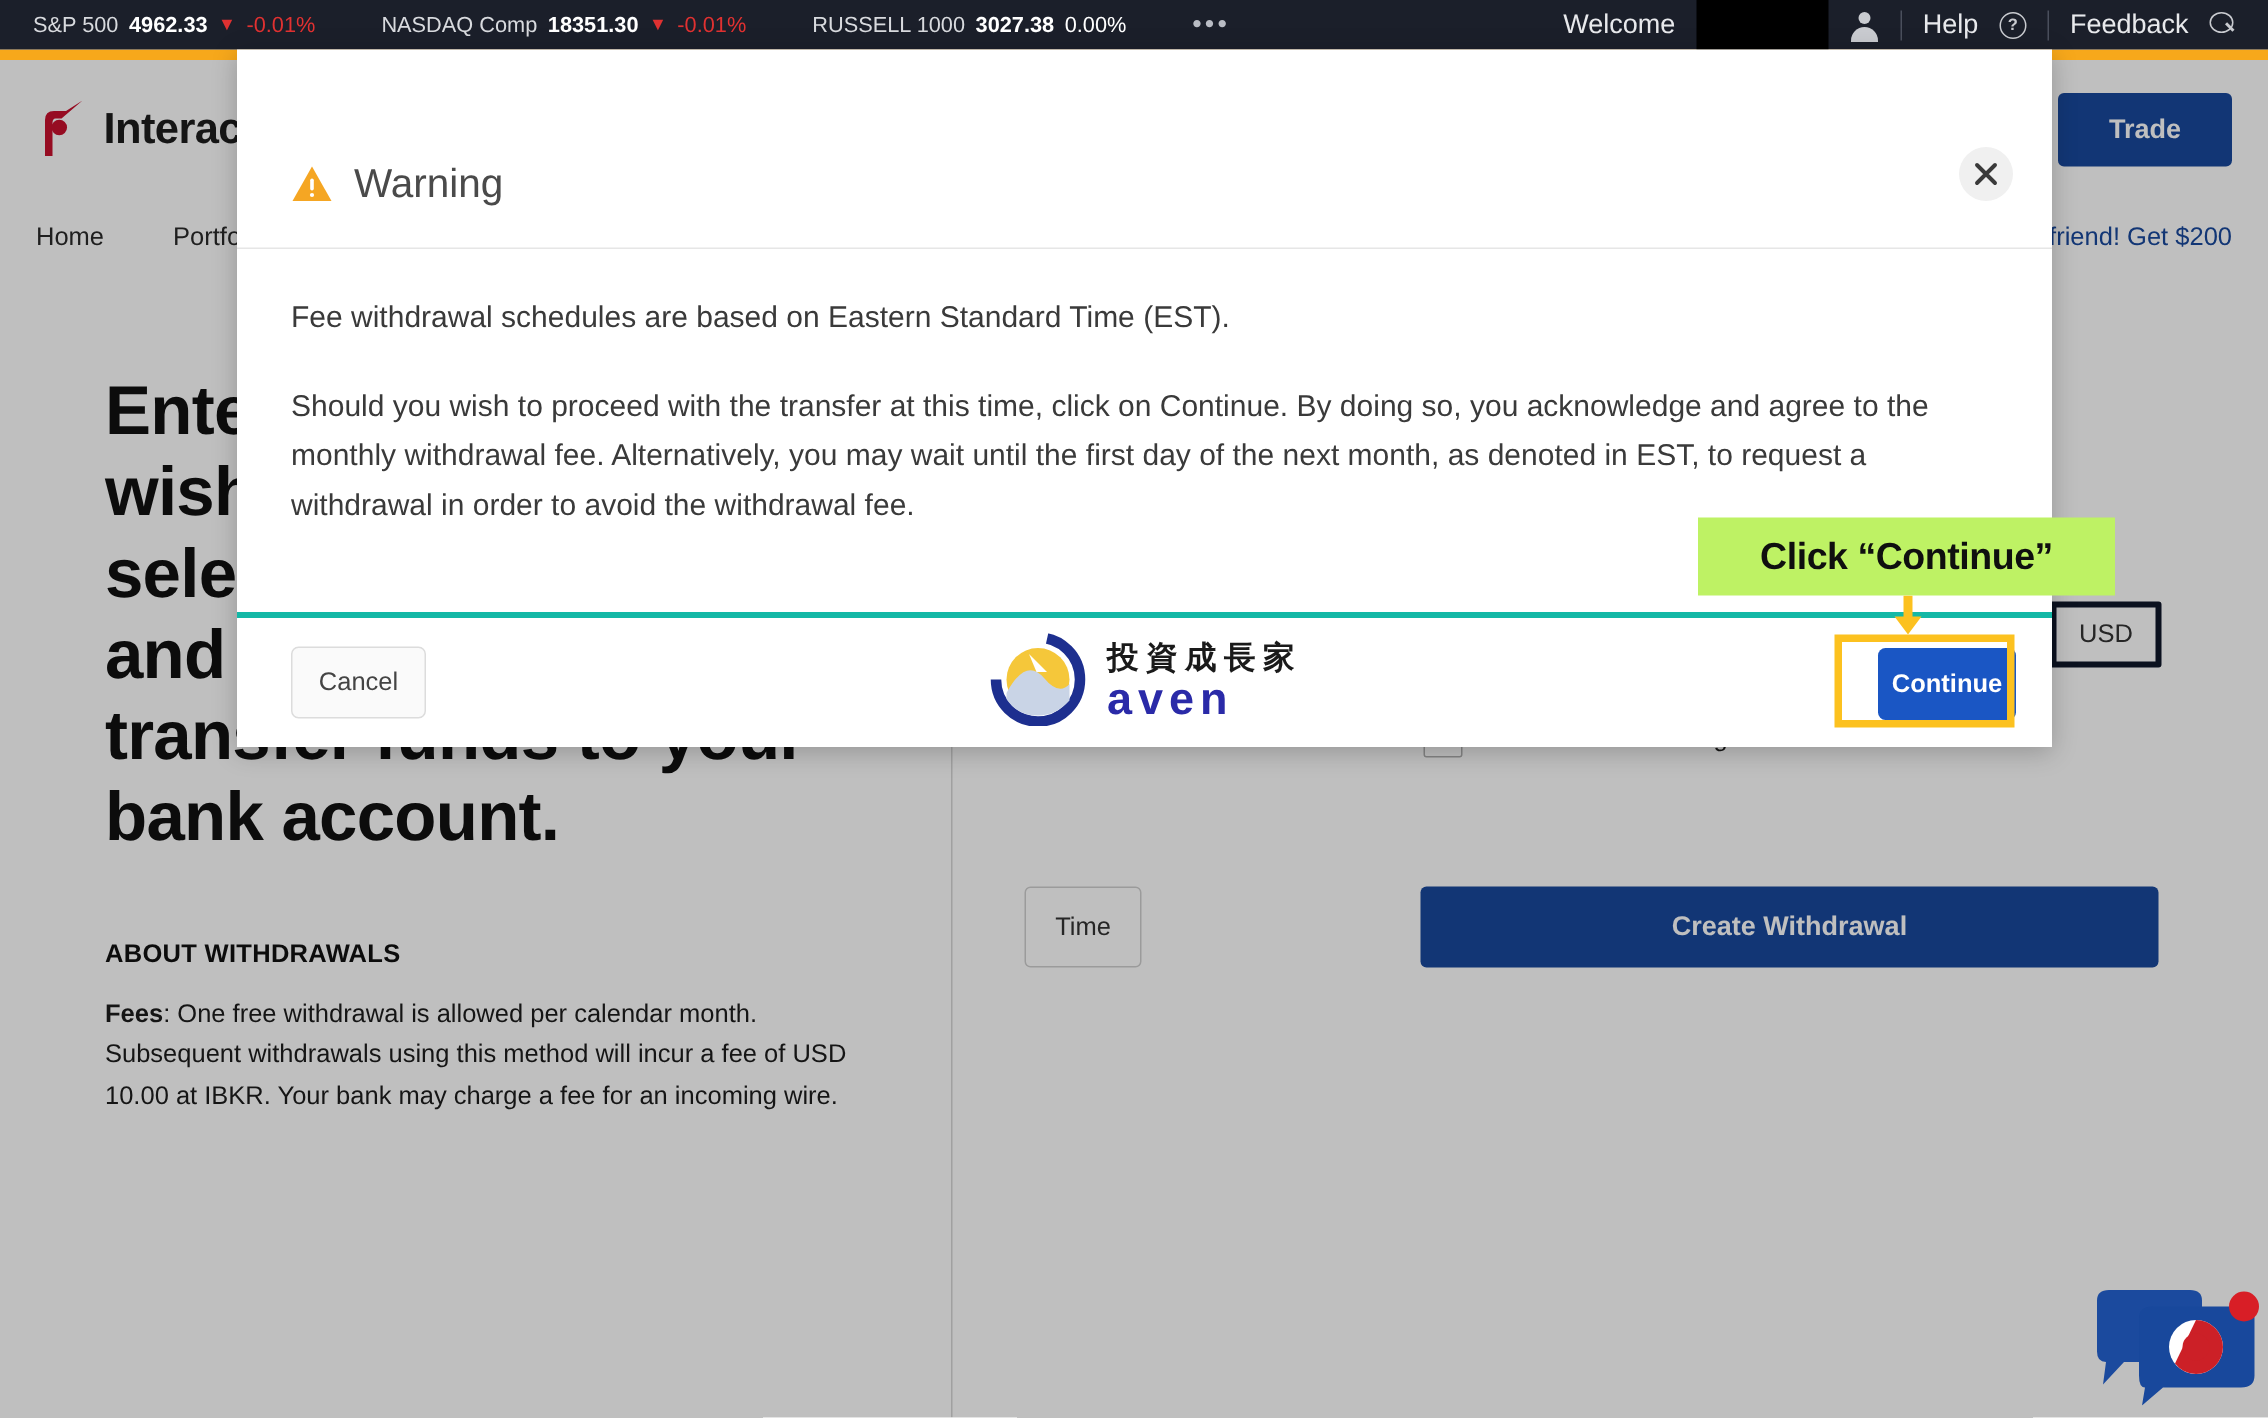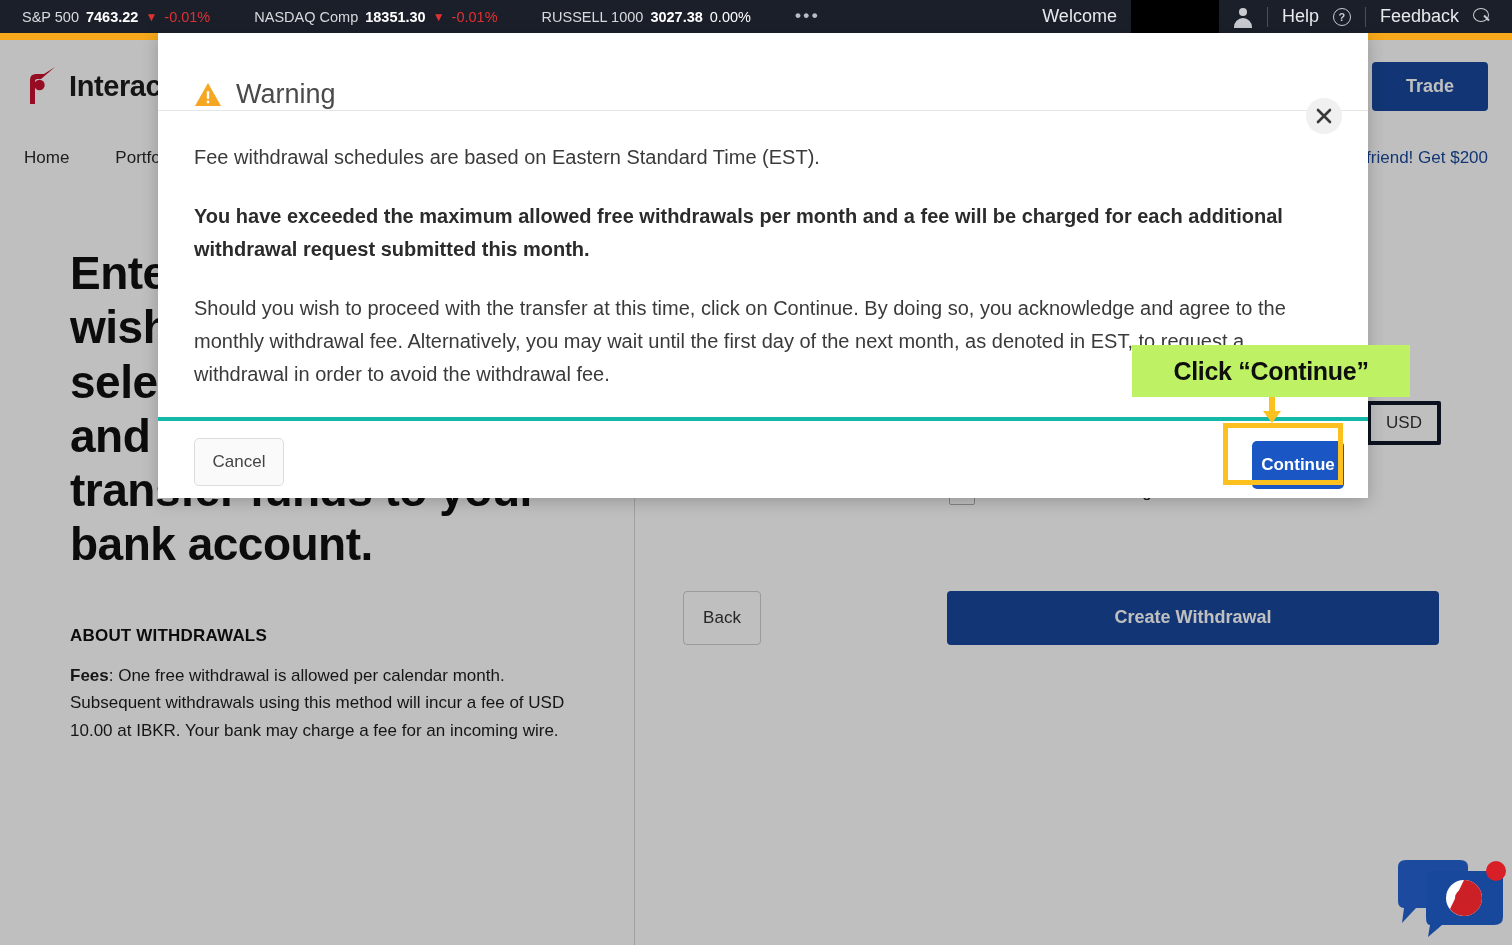--- a/index.html
+++ b/index.html
@@ -237,35 +237,35 @@
           <div class="amount-wrap">
             <input class="amount-input" type="text" value="500" style="">
             <div class="amount-cur">USD</div>
           </div>
         </div>
         <div class="chk-row">
           <div class="chk-box"></div>
           <span class="chk-label">Make this a recurring transaction?</span>
         </div>
         <div class="btn-row">
-          <button class="back-btn">Back</button>
+          <button class="back-btn">Time</button>
           <button class="create-btn">Create Withdrawal</button>
         </div>
       </div>
     </div>
   </div>
 
   <div class="dim-overlay"></div>
 
   <div class="ticker-accent"></div>
   <div class="ticker-bar">
     <div style="display:flex;align-items:center;gap:44px;padding-left:22px;">
       <div class="tkr">
         <span class="tkr-name">S&amp;P 500</span>
-        <span class="tkr-val">7463.22</span>
+        <span class="tkr-val">4962.33</span>
         <span class="tkr-arrow">▼</span>
         <span class="tkr-chg down">-0.01%</span>
       </div>
       <div class="tkr">
         <span class="tkr-name">NASDAQ Comp</span>
         <span class="tkr-val">18351.30</span>
         <span class="tkr-arrow">▼</span>
         <span class="tkr-chg down">-0.01%</span>
       </div>
       <div class="tkr">
@@ -299,25 +299,39 @@
       </span>
       <span class="modal-title">Warning</span>
       <button class="modal-close">
         <svg width="16" height="16" viewBox="0 0 16 16">
           <path d="M2 2 L14 14 M14 2 L2 14" stroke="#3a3a3a" stroke-width="2.6" stroke-linecap="round"></path>
         </svg>
       </button>
     </div>
     <div class="modal-body">
       <p class="mb-p">Fee withdrawal schedules are based on Eastern Standard Time (EST).</p>
-      <p class="mb-p bold">You have exceeded the maximum allowed free withdrawals per month and a fee will be charged for each additional withdrawal request submitted this month.</p>
       <p class="mb-p">Should you wish to proceed with the transfer at this time, click on Continue. By doing so, you acknowledge and agree to the monthly withdrawal fee. Alternatively, you may wait until the first day of the next month, as denoted in EST, to request a withdrawal in order to avoid the withdrawal fee.</p>
     </div>
     <div class="modal-foot">
       <button class="cancel-btn">Cancel</button>
+      <div class="foot-logo">
+        <span>
+          <svg width="68" height="62" viewBox="0 0 68 62">
+            <circle cx="34" cy="31" r="28" fill="none" stroke="#1d2f8f" stroke-width="7"></circle>
+            <path d="M6 31 A28 28 0 0 1 40 4" fill="none" stroke="#ffffff" stroke-width="9"></path>
+            <circle cx="34" cy="31" r="21" fill="#f5c73a"></circle>
+            <path d="M13 40 Q26 16 38 30 Q48 42 55 34 L55 45 Q46 55 34 55 Q20 55 13 44 Z" fill="#c9d4e6"></path>
+            <path d="M28 14 L40 26 L33 26 Z" fill="#ffffff"></path>
+          </svg>
+        </span>
+        <span style="display:flex;flex-direction:column;gap:3px;">
+          <span style="font-size:21px;font-weight:700;color:#1a1a1a;letter-spacing:5px;line-height:1;">投資成長家</span>
+          <span style="font-size:30px;font-weight:700;color:#2a2aa8;letter-spacing:4px;line-height:1;">aven</span>
+        </span>
+      </div>
       <div class="continue-wrap">
         <button class="continue-btn">Continue</button>
       </div>
     </div>
   </div>
 
   <div class="callout">
     <span class="callout-text">Click “Continue”</span>
   </div>
   <span class="callout-arrow">

